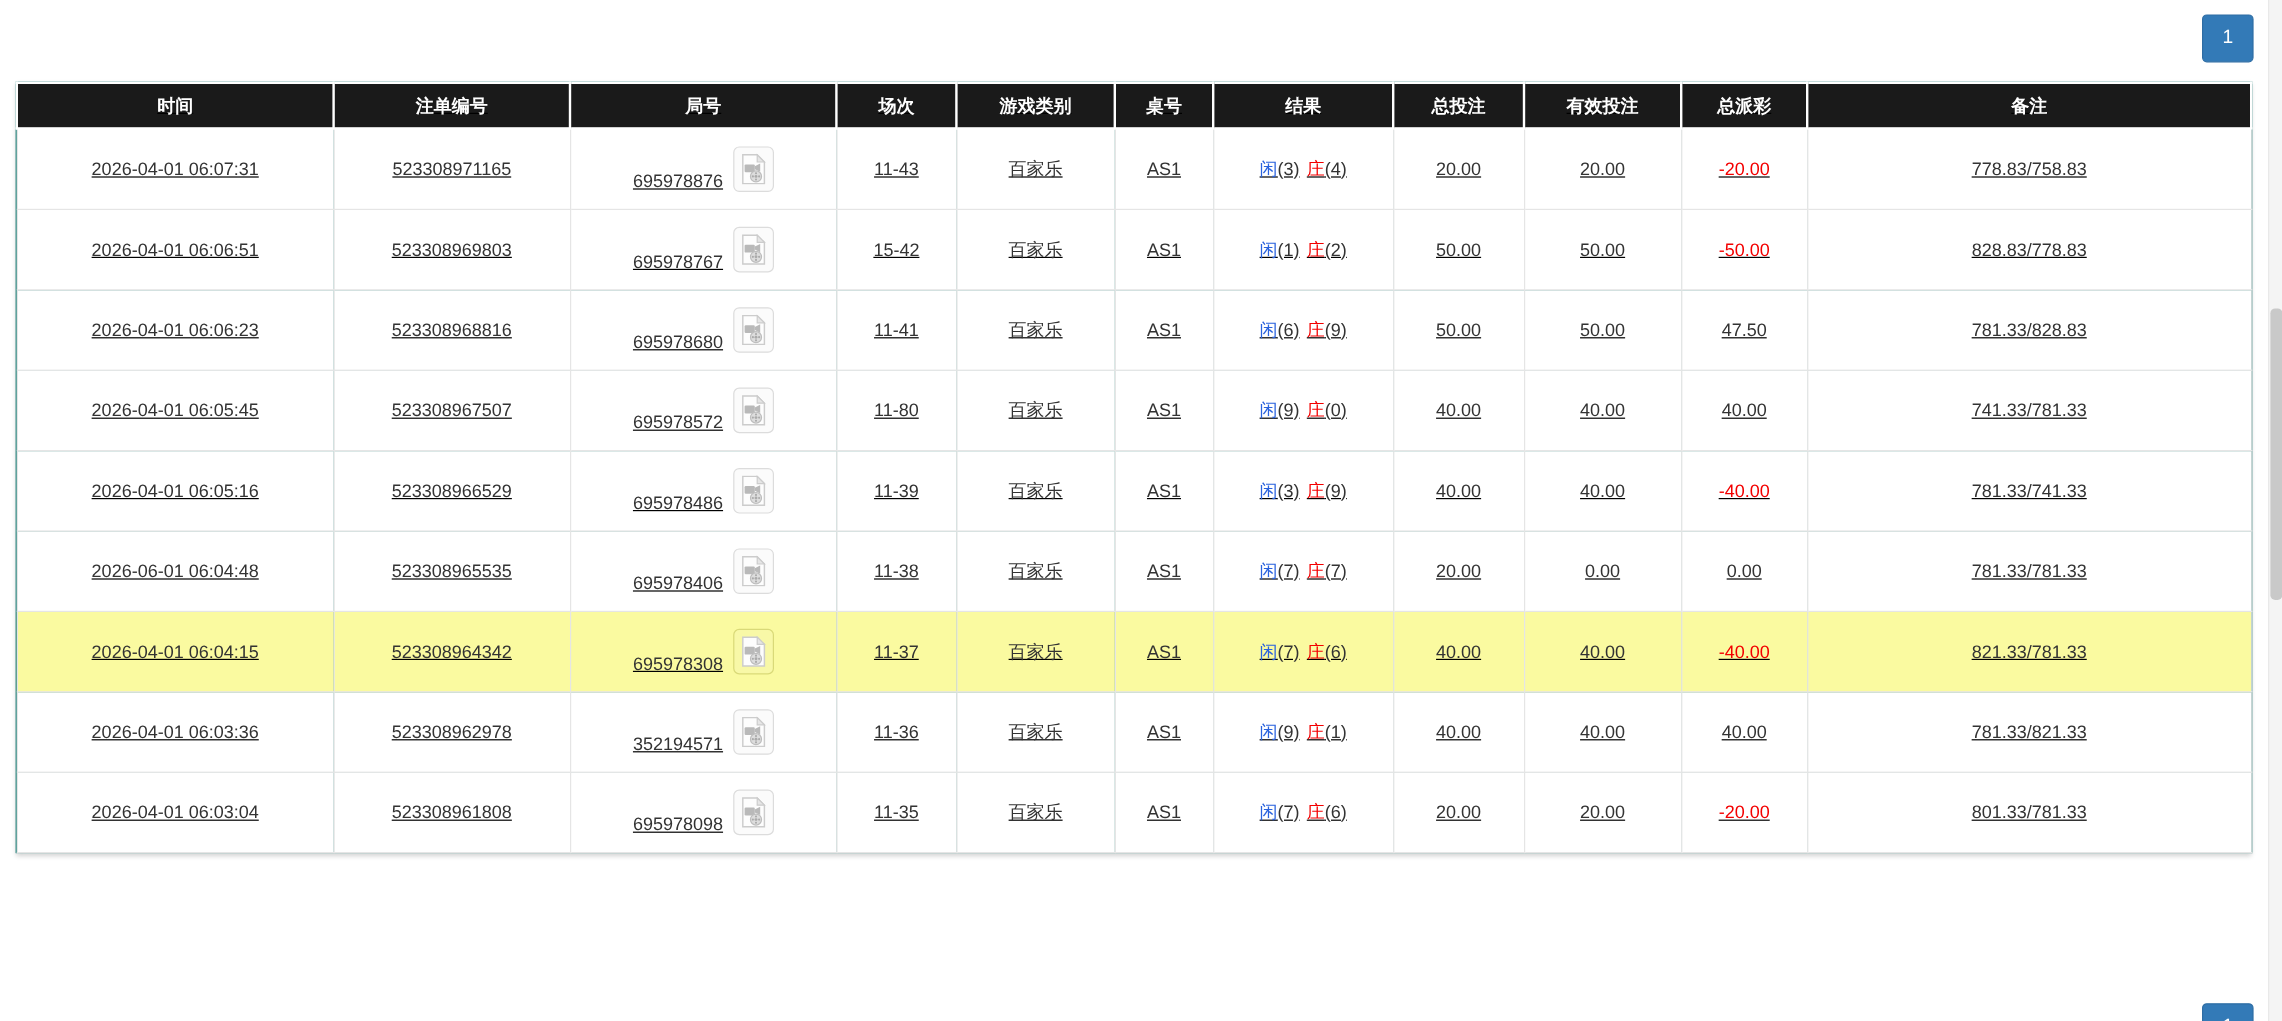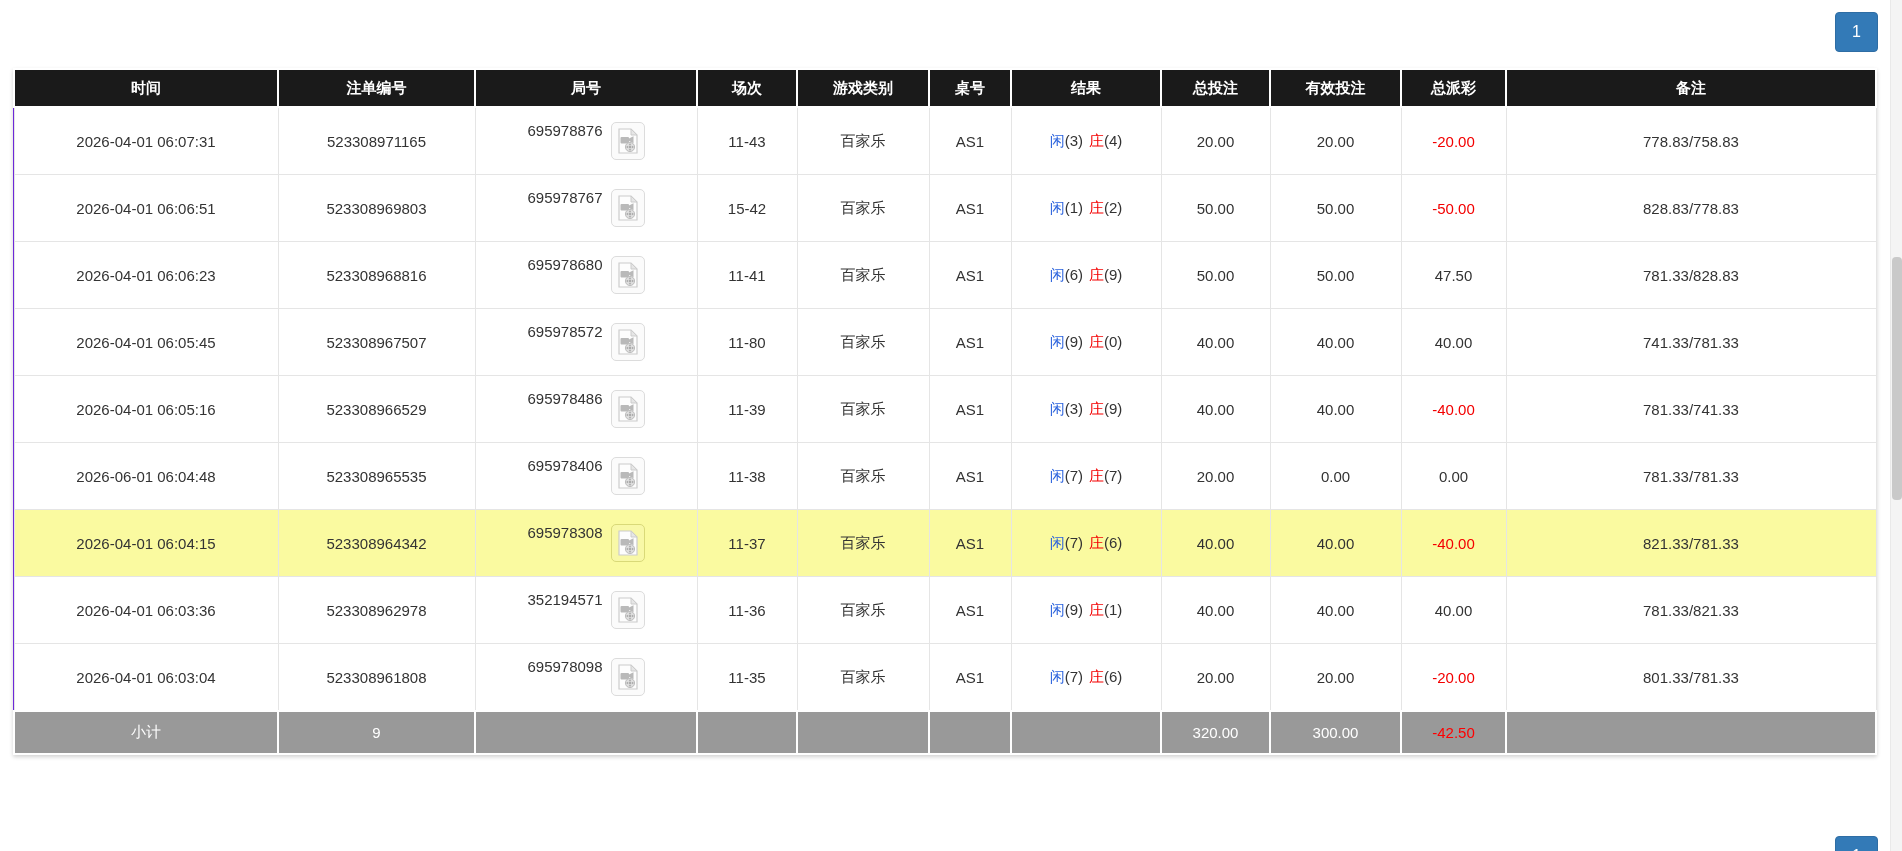--- a/index.html
+++ b/index.html
@@ -3,38 +3,39 @@
 <meta charset="utf-8">
 <style>
   html,body{margin:0;padding:0;}
   body{
     width:1902px;height:851px;overflow:hidden;position:relative;
     background:#ffffff;font-family:"Liberation Sans",sans-serif;
   }
   
   table.bet-table{
     position:absolute;left:13px;top:68px;width:1862px;
-    border-collapse:collapse;table-layout:fixed;background:#6d28d9;
+    border-collapse:collapse;table-layout:fixed;background:#0f766e;
     box-shadow:0 2px 4px rgba(0,0,0,0.18);
+    text-decoration:underline;
   }
   .bet-table th{
     background:#1a1a1a;color:#fff;font-size:15px;font-weight:bold;
     height:36px;border:2px solid #fff;text-align:center;padding:0;
   }
   .bet-table td{
     border:1px solid #e5e5e5;background:#fff;height:66px;padding:0 4px;
     text-align:center;vertical-align:middle;font-size:15px;color:#333;
   }
   tr.highlighted td{background:#fafaa0;}
   .blue{color:#2a62dd;}
   .red{color:#f30000;}
   td.neg{color:#f30000;margin-left:40px;}
   .zh-label{margin-left:6px;}
   
-  .round-wrap{display:flex;align-items:flex-start;justify-content:center;gap:8px;}
+  .round-wrap{display:flex;align-items:flex-end;justify-content:center;gap:8px;}
   .video-btn{
     width:34px;height:38px;border:1px solid #dcdcdc;border-radius:5px;
     background:rgba(250,250,250,0.7);padding:0;display:flex;
     align-items:center;justify-content:center;cursor:pointer;
   }
   tr.highlighted .video-btn{background:rgba(246,246,170,0.7);border-color:#d9d978;}
   
   tr.summary-row td{
     background:#999999;color:#fff;border:2px solid #fff;height:41px;font-size:15px;
   }
@@ -385,33 +386,20 @@
     <td>百家乐</td>
     <td>AS1</td>
     <td>
       <span class="blue">闲</span><span>(7)</span><span class="red zh-label">庄</span><span>(6)</span>
     </td>
     <td class="blue">20.00</td>
     <td>20.00</td>
     <td class="neg">-20.00</td>
     <td>801.33/781.33</td>
   </tr>
-      <tr class="summary-row">
-      <td>小计</td>
-      <td>9</td>
-      <td></td>
-      <td></td>
-      <td></td>
-      <td></td>
-      <td></td>
-      <td>320.00</td>
-      <td>300.00</td>
-      <td class="neg">-42.50</td>
-      <td></td>
-    </tr>
   </tbody>
 </table>
 
 <div class="pagination bottom">
   <div class="page-btn">1</div>
 </div>
 
 <div class="scrollbar-track">
   <div class="scrollbar-thumb"></div>
 </div>

